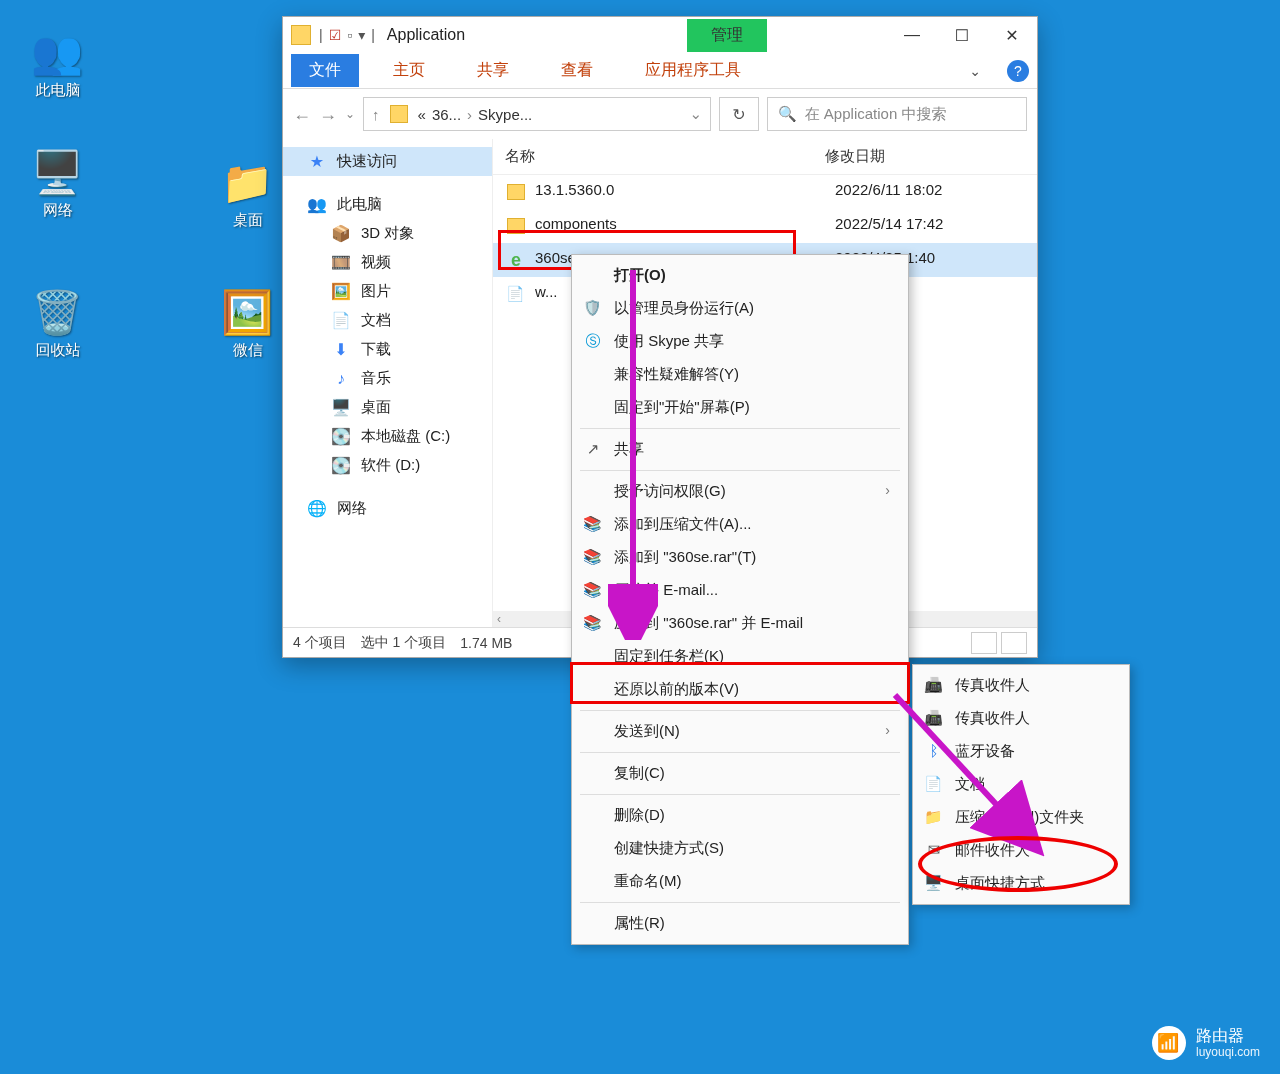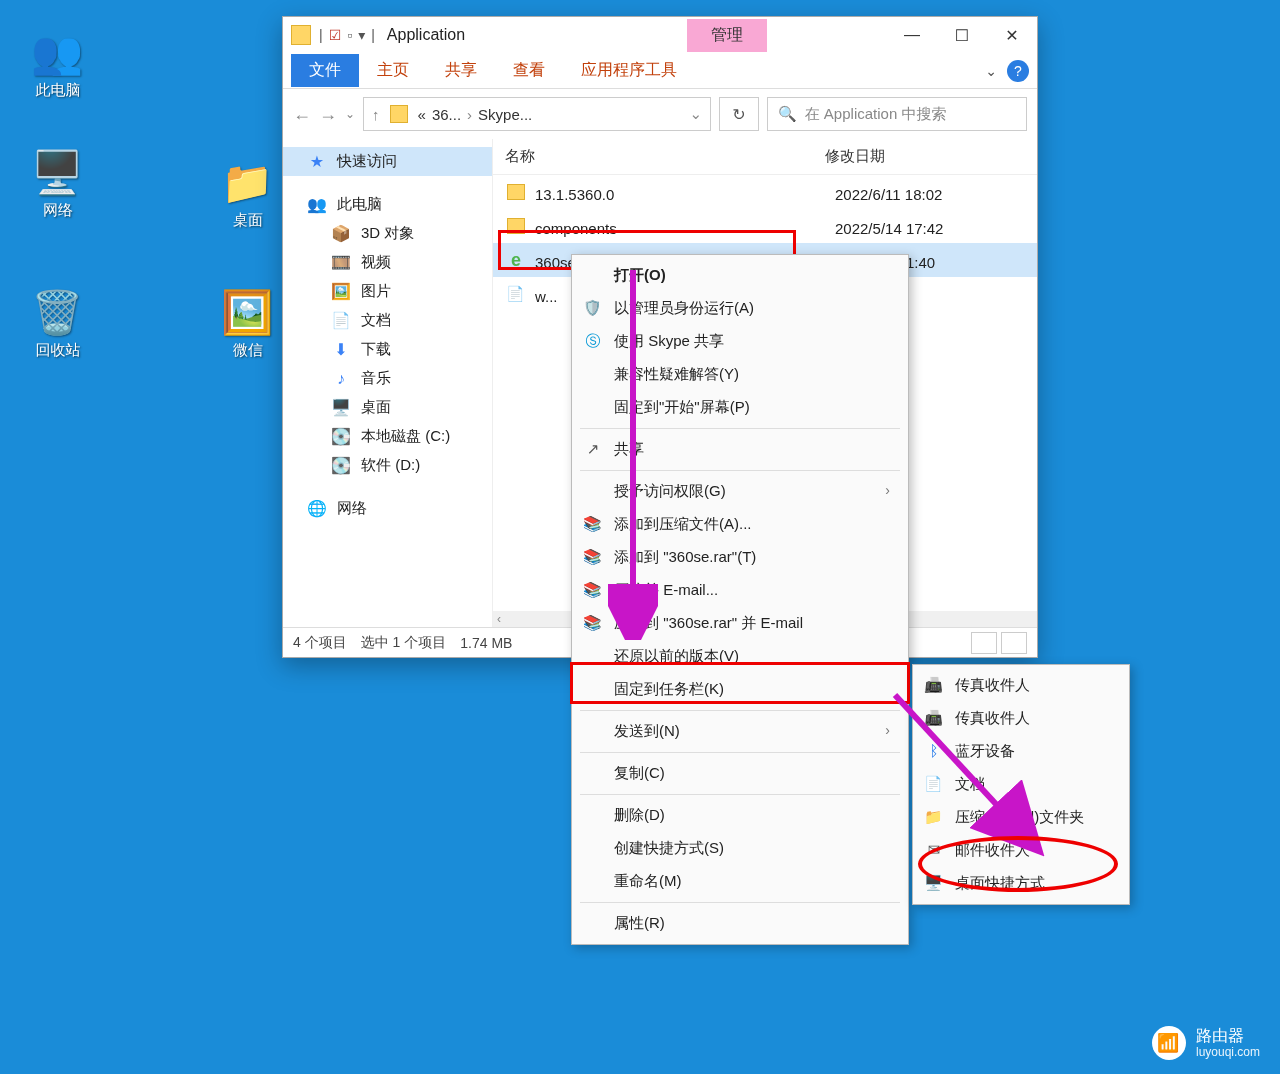--- a/index.html
+++ b/index.html
@@ -10,25 +10,25 @@
 .desktop-icon .icon-img { font-size: 42px; display: block; margin-bottom: 4px; text-shadow: 1px 1px 2px rgba(0,0,0,0.4); }
 .desktop-icon .label { text-shadow: 1px 1px 2px rgba(0,0,0,0.6); font-weight: 500; }
 
 
 .explorer { position: absolute; left: 282px; top: 16px; width: 756px; height: 642px; background: #fff; border: 1px solid #aaa; box-shadow: 0 8px 24px rgba(0,0,0,0.3); display: flex; flex-direction: column; }
 .titlebar { height: 36px; background: #fff; display: flex; align-items: center; padding: 0 0 0 8px; }
 .titlebar .folder-icon { width: 20px; height: 20px; background: #ffd666; border: 1px solid #e0b030; margin-right: 8px; }
 .titlebar .qat { display: flex; gap: 6px; margin-right: 12px; align-items: center; }
 .titlebar .qat span { font-size: 14px; color: #555; }
 .titlebar .title { font-size: 16px; color: #222; flex: 1; }
-.titlebar .manage-tab { background: #f9a8d4; padding: 6px 24px; font-size: 16px; color: #333; margin-right: 120px; }
+.titlebar .manage-tab { background: #22c55e; padding: 6px 24px; font-size: 16px; color: #333; margin-right: 120px; }
 .titlebar .win-btns { display: flex; margin-left: auto; }
 .titlebar .win-btn { width: 50px; height: 36px; display: flex; align-items: center; justify-content: center; font-size: 16px; color: #333; }
 
-.ribbon-tabs { height: 36px; display: flex; align-items: center; border-bottom: 1px solid #ddd; padding: 0 8px; gap: 0; }
+.ribbon-tabs { height: 36px; display: flex; align-items: center; border-bottom: 1px solid #ddd; padding: 0 8px; gap: 16px; }
 .ribbon-tabs .tab { padding: 6px 18px; font-size: 16px; color: #c2410c; }
 .ribbon-tabs .tab.file { background: #2a7de1; color: #fff; }
 .ribbon-tabs .spacer { flex: 1; }
 .ribbon-tabs .chevron { font-size: 14px; color: #555; margin-right: 10px; }
 .ribbon-tabs .help { width: 22px; height: 22px; border-radius: 50%; background: #2a7de1; color: #fff; text-align: center; line-height: 22px; font-size: 14px; }
 
 .nav-bar { height: 50px; display: flex; align-items: center; padding: 6px 10px; gap: 8px; }
 .nav-arrows { display: flex; gap: 8px; color: #888; font-size: 18px; align-items: center; }
 .breadcrumb-box { flex: 1; border: 1px solid #ccc; height: 34px; display: flex; align-items: center; padding: 0 8px; font-size: 15px; color: #333; background: #fff; }
 .breadcrumb-box .folder-ico { width: 18px; height: 18px; background: #ffd666; border: 1px solid #e0b030; margin-right: 10px; }
@@ -44,21 +44,21 @@
 .nav-item { padding: 5px 10px 5px 24px; display: flex; align-items: center; gap: 10px; font-size: 15px; color: #222; }
 .nav-item.selected { background: #cfe6fa; }
 .nav-item .nico { width: 20px; text-align: center; font-size: 16px; }
 .nav-item.sub { padding-left: 48px; }
 .nav-group-gap { height: 14px; }
 
 .file-area { flex: 1; display: flex; flex-direction: column; }
 .columns { display: flex; padding: 8px 12px; font-size: 15px; color: #333; border-bottom: 1px solid #eee; }
 .columns .col-name { flex: 0 0 320px; }
 .columns .col-date { flex: 1; }
-.file-row { display: flex; padding: 6px 12px; align-items: flex-end; font-size: 15px; color: #222; }
+.file-row { display: flex; padding: 6px 12px; align-items: flex-start; font-size: 15px; color: #222; }
 .file-row.selected { background: #cfe6fa; }
 .file-row .fico { width: 22px; height: 22px; margin-right: 8px; display: flex; align-items: center; justify-content: center; }
 .file-row .folder { width: 18px; height: 16px; background: #ffd666; border: 1px solid #e0b030; }
 .file-row .name { flex: 0 0 300px; }
 .file-row .date { flex: 1; }
 .ie-icon { color: #4fb54f; font-size: 18px; font-weight: bold; }
 
 .statusbar { height: 30px; border-top: 1px solid #ddd; display: flex; align-items: center; padding: 0 10px; font-size: 14px; color: #444; gap: 14px; }
 .statusbar .spacer { flex: 1; }
 .statusbar .view-btns { display: flex; gap: 4px; }
@@ -311,24 +311,24 @@
     </div>
   <div class="ctx-item">
       <span class="mi">📚</span>
       <span>压缩并 E-mail...</span>
     </div>
   <div class="ctx-item">
       <span class="mi">📚</span>
       <span>压缩到 "360se.rar" 并 E-mail</span>
     </div>
   <div class="ctx-item">
+      <span>固定到任务栏(K)</span>
+    </div>
+  <div class="ctx-item">
       <span>还原以前的版本(V)</span>
-    </div>
-  <div class="ctx-item">
-      <span>固定到任务栏(K)</span>
     </div>
   <div class="ctx-sep"></div>
   <div class="ctx-item">
       <span>发送到(N)</span>
       <span class="arrow">›</span>
     </div>
   <div class="ctx-sep"></div>
   <div class="ctx-item">
       <span>复制(C)</span>
     </div>

